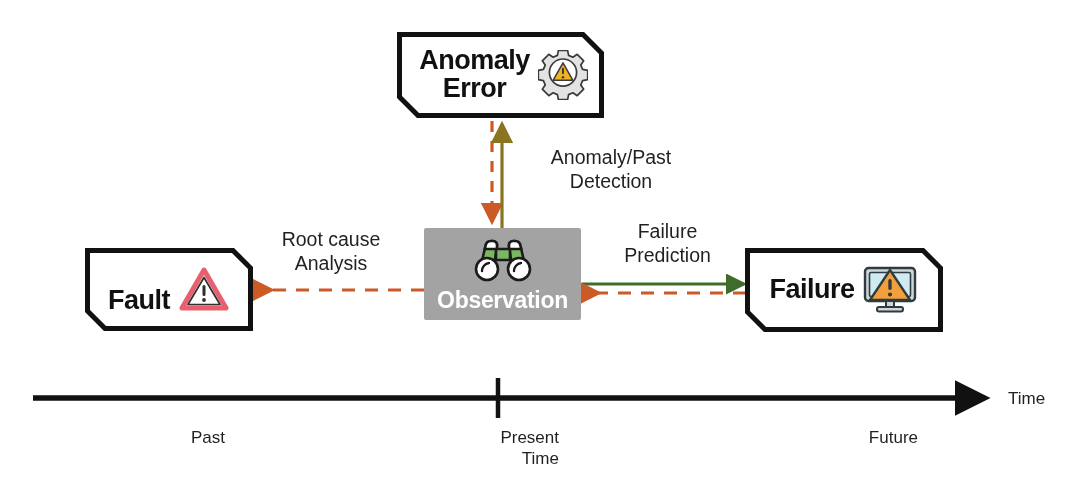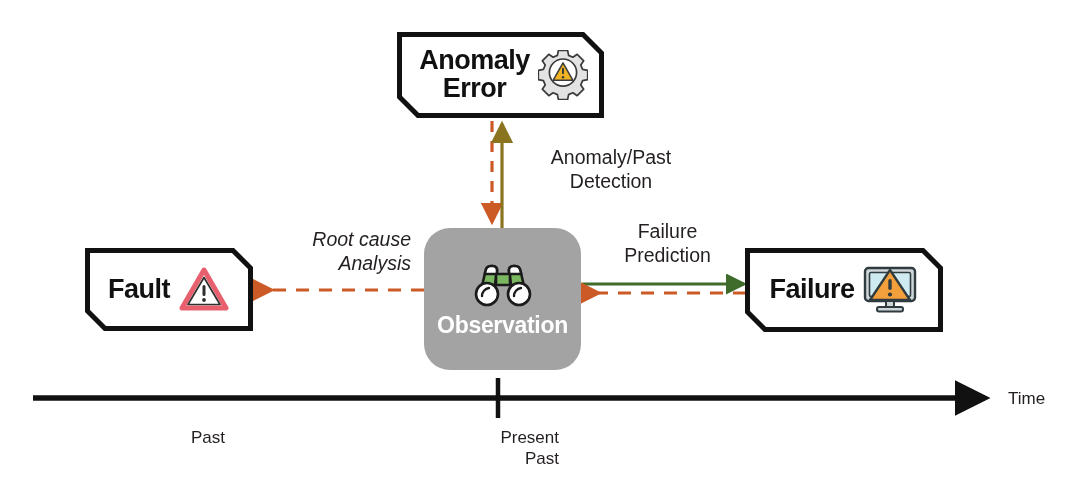--- a/index.html
+++ b/index.html
@@ -34,23 +34,23 @@
     text-align: center;
     white-space: pre-line;
   }
 
   
   #observation-node {
     position: absolute;
     left: 424px;
     top: 228px;
     width: 157px;
-    height: 142px;
+    height: 92px;
     background: #a3a3a3;
-    border-radius: 26px;
+    border-radius: 2px;
     display: flex;
     flex-direction: column;
     align-items: center;
     justify-content: center;
     gap: 2px;
   }
   #observation-node .obs-label {
     color: #ffffff;
     font-size: 23px;
     font-weight: bold;
@@ -148,21 +148,21 @@
           <circle cx="0" cy="2.3" r="1.25" fill="#3a3a3a"></circle>
         </g>
       </svg>
     </div>
   </div>
 
   <div class="note" style="left:85px; top:248px; width:168px; height:83px;">
     <svg width="168" height="83" viewBox="0 0 168 83" style="position:absolute; left:0; top:0;">
       <path d="M2.5,2.5 L148,2.5 L165.5,20 L165.5,80.5 L20,80.5 L2.5,63 Z" fill="#ffffff" stroke="#111111" stroke-width="5" stroke-linejoin="miter"></path>
     </svg>
-    <div style="position:relative; display:flex; align-items:center; gap:8px;">
+    <div style="position:relative; display:flex; align-items:flex-end; gap:8px;">
       <span class="note-label" style="font-size:27px;">Fault</span>
       <svg width="52" height="50" viewBox="0 0 52 50">
         <path d="M26,5 L48,43 L4,43 Z" fill="none" stroke="#e8606e" stroke-width="5" stroke-linejoin="round"></path>
         <path d="M26,12.5 L42,39.5 L10,39.5 Z" fill="none" stroke="#2f2f2f" stroke-width="1.7" stroke-linejoin="round"></path>
         <rect x="24.5" y="20" width="3" height="11" rx="1.5" fill="#2f2f2f"></rect>
         <circle cx="26" cy="35" r="1.9" fill="#2f2f2f"></circle>
       </svg>
     </div>
   </div>
 
@@ -198,27 +198,28 @@
       </g>
       <path d="M12,36 a8,8 0 0 1 7,-8" fill="none" stroke="#1b1b1b" stroke-width="2.4" stroke-linecap="round"></path>
       <path d="M44,36 a8,8 0 0 1 7,-8" fill="none" stroke="#1b1b1b" stroke-width="2.4" stroke-linecap="round"></path>
     </svg>
     <span class="obs-label">Observation</span>
   </div>
 
   <div class="edge-label" style="left:516px; top:146px; width:190px; text-align:center;">Anomaly/Past
 Detection</div>
 
-  <div class="edge-label" style="left:251px; top:228px; width:160px; text-align:right;font-style:italic;">Root cause
+  <div class="edge-label" style="left:251px; top:228px; width:160px; text-align:center;">Root cause
 Analysis</div>
 
   <div class="edge-label" style="left:600px; top:220px; width:135px; text-align:center;">Failure
 Prediction</div>
 
   <div class="axis-text" style="left:1008px; top:388px; width:70px; text-align:left;">Time</div>
 
   <div class="axis-text" style="left:105px; top:427px; width:120px;">Past</div>
 
   <div class="axis-text" style="left:439px; top:427px; width:120px;">Present
-Past</div>
-
+Time</div>
+
+  <div class="axis-text" style="left:798px; top:427px; width:120px;">Future</div>
 
 </div>
 
 </body></html>

